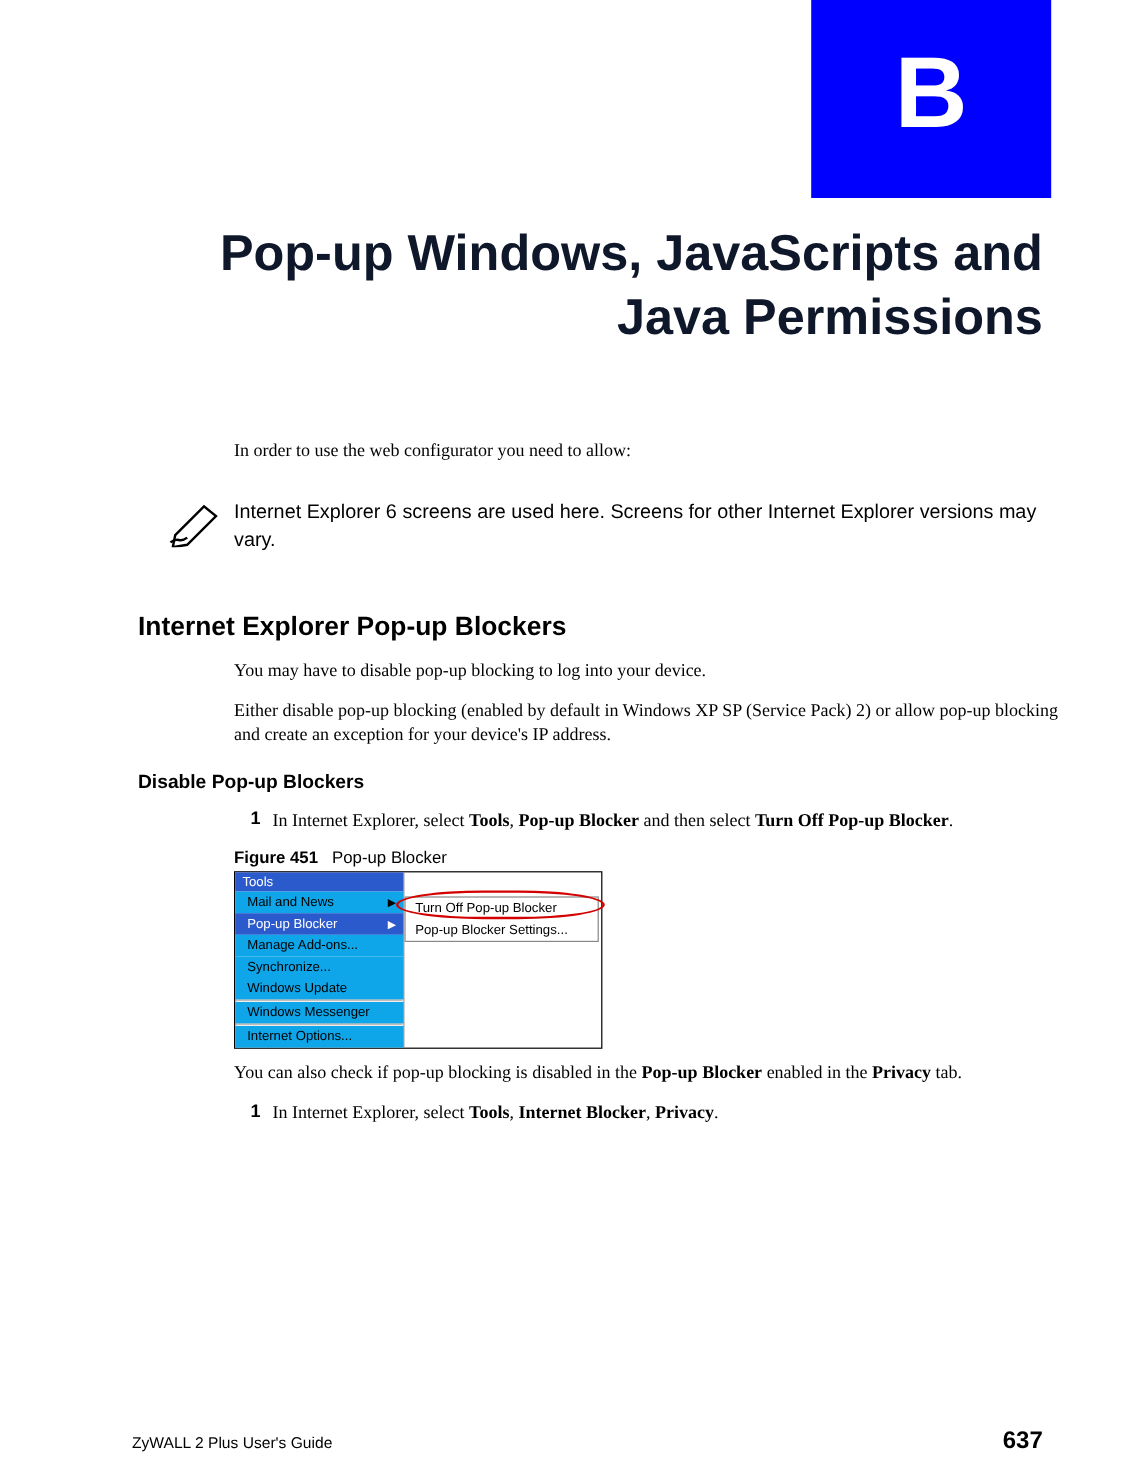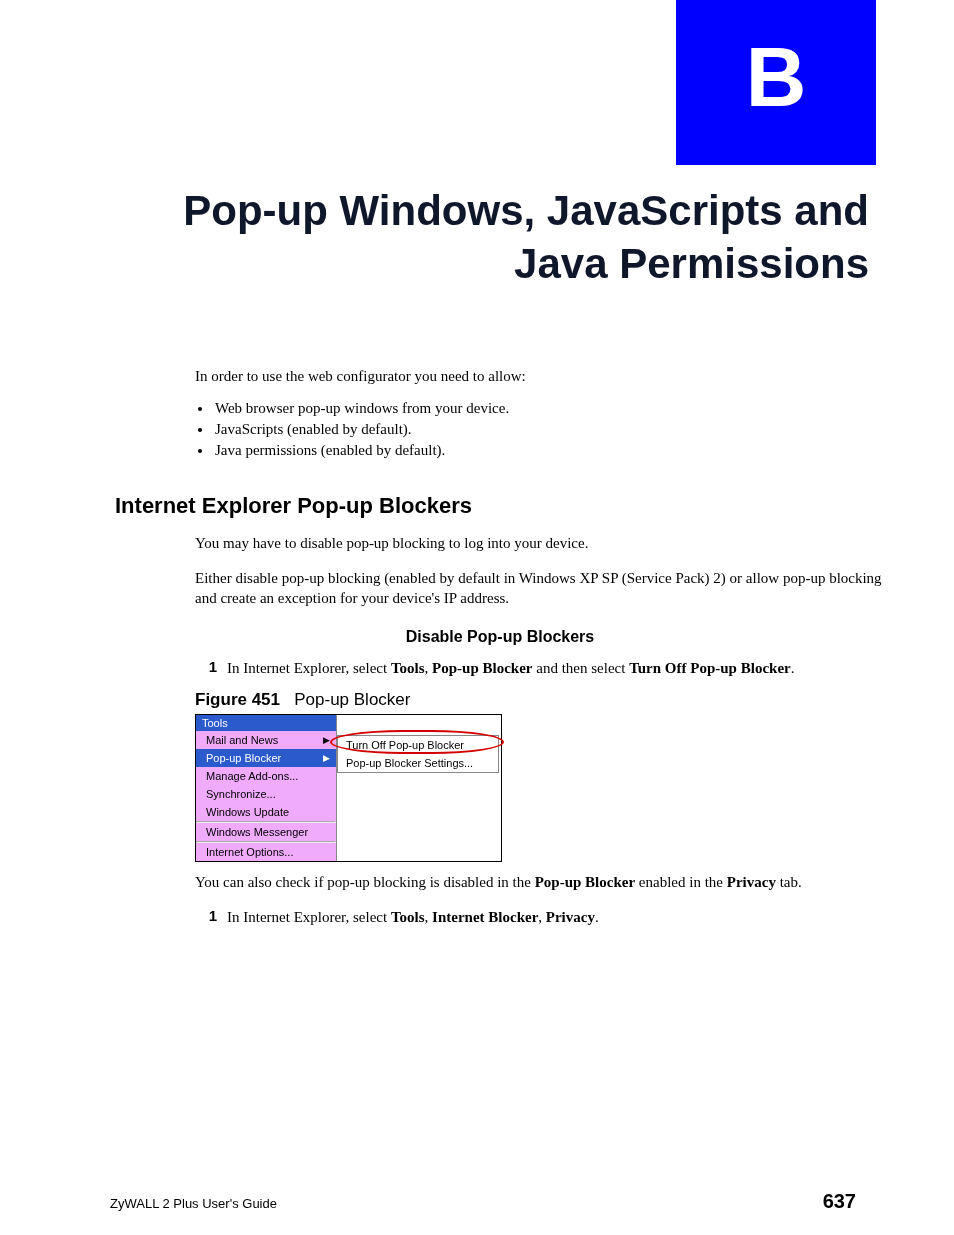--- a/index.html
+++ b/index.html
@@ -78,41 +78,40 @@
     font-family: Arial, Helvetica, sans-serif;
     font-weight: bold;
     font-size: 22px;
     margin: 34px 0 14px -80px;
   }
   .h3 {
     font-family: Arial, Helvetica, sans-serif;
     font-weight: bold;
     font-size: 16px;
     margin: 20px 0 12px -80px;
-    text-align: center;
   }
   .step-row {
     display: flex;
     margin: 0 0 10px 0;
   }
   .step-num {
     flex: 0 0 22px;
     font-family: Arial, Helvetica, sans-serif;
     font-weight: bold;
     font-size: 15px;
     text-align: right;
     margin-right: 10px;
   }
   .step-body {
     flex: 1;
     line-height: 1.35;
   }
   .fig-caption {
     font-family: Arial, Helvetica, sans-serif;
-    font-size: 17px;
+    font-size: 14px;
     margin: 12px 0 4px 0;
   }
   .fig-caption .fig-label { font-weight: bold; }
   .screenshot {
     border: 1px solid #000;
     width: 305px;
     font-family: Tahoma, Arial, sans-serif;
     font-size: 11px;
     background: #fff;
     margin-bottom: 10px;
@@ -123,21 +122,21 @@
     border-right: 1px solid #888;
   }
   .menu-header {
     background: #2a5acb;
     color: #fff;
     padding: 2px 6px;
     font-size: 11px;
   }
   .menu-item {
     padding: 3px 6px 3px 10px;
-    background: #f0abfc;
+    background: #0ea5e9;
     color: #000;
     display: flex;
     justify-content: space-between;
     align-items: center;
   }
   .menu-item.sel {
     background: #2a5acb;
     color: #fff;
   }
   .menu-sep { border-top: 1px solid #aaa; margin: 0; }
@@ -157,21 +156,21 @@
     width: 170px; height: 20px;
     border: 2px solid #d40000;
     border-radius: 50% / 60%;
     pointer-events: none;
   }
   .clearfix::after { content: ""; display: block; clear: both; }
   .footer {
     position: absolute;
     bottom: 22px;
     left: 110px;
-    right: 98px;
+    right: 85px;
     display: flex;
     justify-content: space-between;
     align-items: baseline;
     font-family: Arial, Helvetica, sans-serif;
   }
   .footer-left { font-size: 13px; }
   .footer-right { font-weight: bold; font-size: 20px; }
 </style>
 </head>
 <body>
@@ -179,26 +178,30 @@
 <div class="appendix-tab">
   <span>B</span>
 </div>
 
 <div class="page-title">Pop-up Windows, JavaScripts and Java Permissions</div>
 
 <div class="content">
 
   <p>In order to use the web configurator you need to allow:</p>
 
-  <ul class="intro-list">
-    <li>Web browser pop-up windows from your device.</li>
-    <li>JavaScripts (enabled by default).</li>
-    <li>Java permissions (enabled by default).</li>
-  </ul>
-
+
+  <div class="note-row">
+    <div class="note-icon">
+      <svg viewBox="0 0 50 40" width="50" height="40">
+        <path d="M6 30 L30 6 L40 14 L16 38 L4 40 Z" fill="none" stroke="#000" stroke-width="2"></path>
+        <path d="M2 36 C10 30 8 38 16 32" fill="none" stroke="#000" stroke-width="2"></path>
+      </svg>
+    </div>
+    <div class="note-text">Internet Explorer 6 screens are used here. Screens for other Internet Explorer versions may vary.</div>
+  </div>
 
   <div class="h2">Internet Explorer Pop-up Blockers</div>
 
   <p>You may have to disable pop-up blocking to log into your device.</p>
   <p>Either disable pop-up blocking (enabled by default in Windows XP SP (Service Pack) 2) or allow pop-up blocking and create an exception for your device's IP address.</p>
 
   <div class="h3">Disable Pop-up Blockers</div>
 
   <div class="step-row">
     <div class="step-num">1</div>

